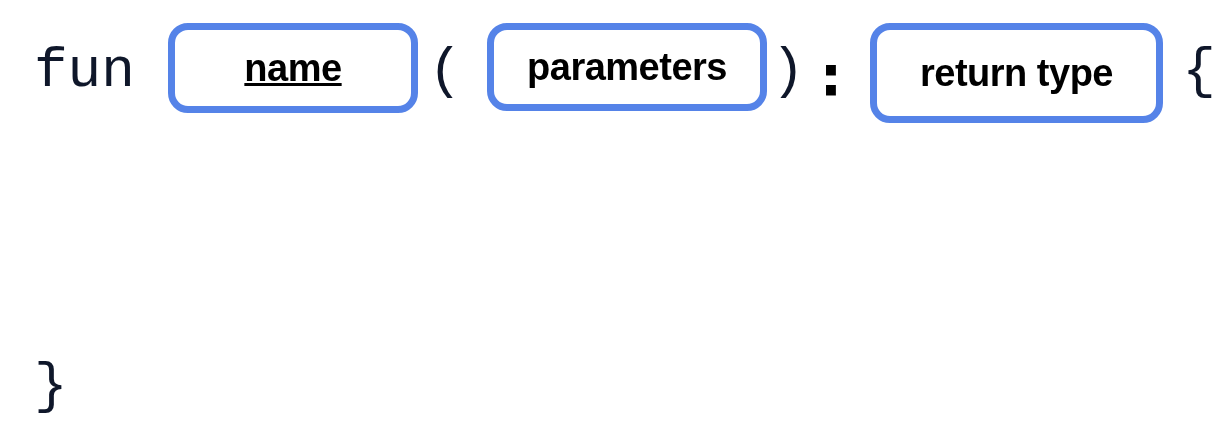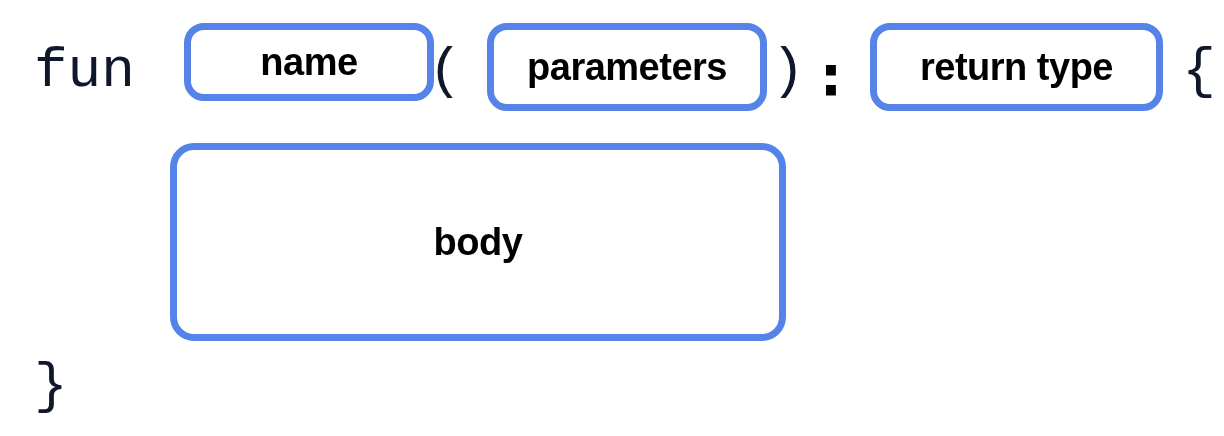--- a/index.html
+++ b/index.html
@@ -53,26 +53,26 @@
   .label {
     font-family: "Liberation Sans", sans-serif;
     font-weight: 700;
     font-size: 38px;
     letter-spacing: -0.5px;
     color: #000000;
     line-height: 1;
   }
   
   #kw-fun        { left: 34px;   top: 43px; }
-  #box-name      { left: 184px;  top: 23px;  width: 250px; height: 78px; }
+  #box-name      { left: 168px;  top: 23px;  width: 250px; height: 90px; text-decoration: underline; }
   #tok-oparen    { left: 428px;  top: 43px; }
   #box-params    { left: 487px;  top: 23px;  width: 280px; height: 88px; }
   #tok-cparen    { left: 771px;  top: 43px; }
   #tok-colon     { left: 814px;  top: 48px; }
-  #box-return    { left: 870px;  top: 23px;  width: 293px; height: 88px; justify-content: center; }
+  #box-return    { left: 870px;  top: 23px;  width: 293px; height: 100px; justify-content: center; }
   #tok-obrace    { left: 1182px; top: 43px; }
   
   #box-body      { left: 170px;  top: 143px; width: 616px; height: 198px; }
   
   #tok-cbrace    { left: 34px;   top: 358px; }
 </style>
 </head>
 <body>
 
 <div class="canvas">
@@ -92,19 +92,16 @@
   <span class="tok center34" id="tok-cparen">)</span>
 
   <span class="colon" id="tok-colon">:</span>
 
   <div class="sbox" id="box-return">
     <span class="label">return type</span>
   </div>
 
   <span class="tok center34" id="tok-obrace">{</span>
 
-  <div class="sbox body" id="box-body">
-    <span class="label">body</span>
-  </div>
 
   <span class="tok" id="tok-cbrace">}</span>
 
 </div>
 
 </body></html>

